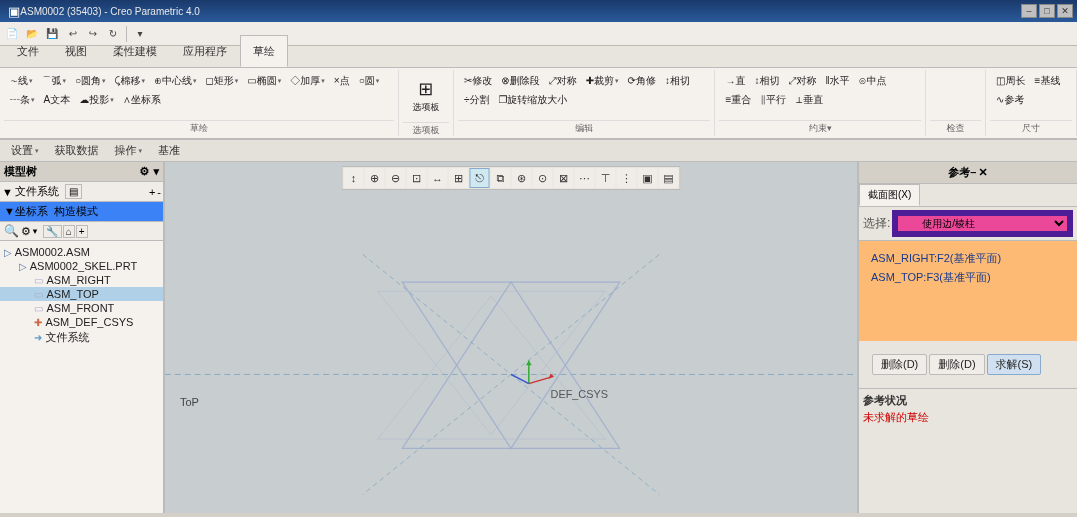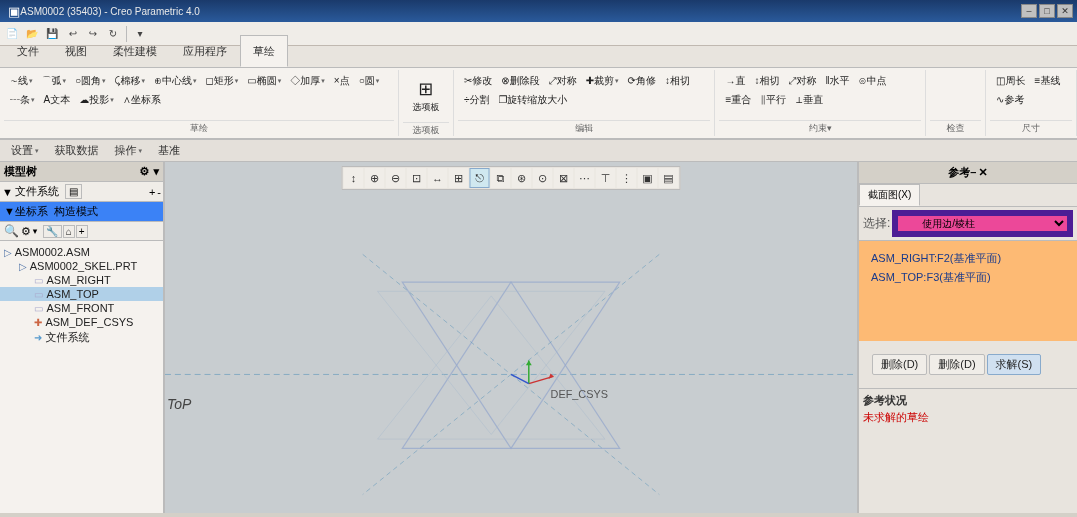--- a/index.html
+++ b/index.html
@@ -530,21 +530,21 @@
       <div class="ct-btn">⊛</div>
       <div class="ct-btn">⊙</div>
       <div class="ct-btn">⊠</div>
       <div class="ct-btn">⋯</div>
       <div class="ct-btn">⊤</div>
       <div class="ct-btn">⋮</div>
       <div class="ct-btn">▣</div>
       <div class="ct-btn">▤</div>
     </div>
 
-    <div style="position:absolute;left:2px;top:234px;font-size:14px;color:#444;font-style:italic;">ToP</div>
+    <div style="position:absolute;left:15px;top:234px;font-size:11px;color:#444;">ToP</div>
 
     <svg class="canvas-svg" viewBox="0 0 700 380" preserveAspectRatio="none">
 
       <line x1="0" y1="230" x2="700" y2="230" stroke="#6699bb" stroke-width="1" stroke-dasharray="6,4" opacity="0.7"></line>
 
       <polygon points="350,130 460,310 240,310" fill="none" stroke="#99aacc" stroke-width="1.2" opacity="0.8"></polygon>
 
       <polygon points="350,310 460,130 240,130" fill="none" stroke="#99aacc" stroke-width="1.2" opacity="0.8"></polygon>
 
       <polygon points="330,145 445,300 215,300" fill="none" stroke="#aabbcc" stroke-width="0.8" opacity="0.6"></polygon>

